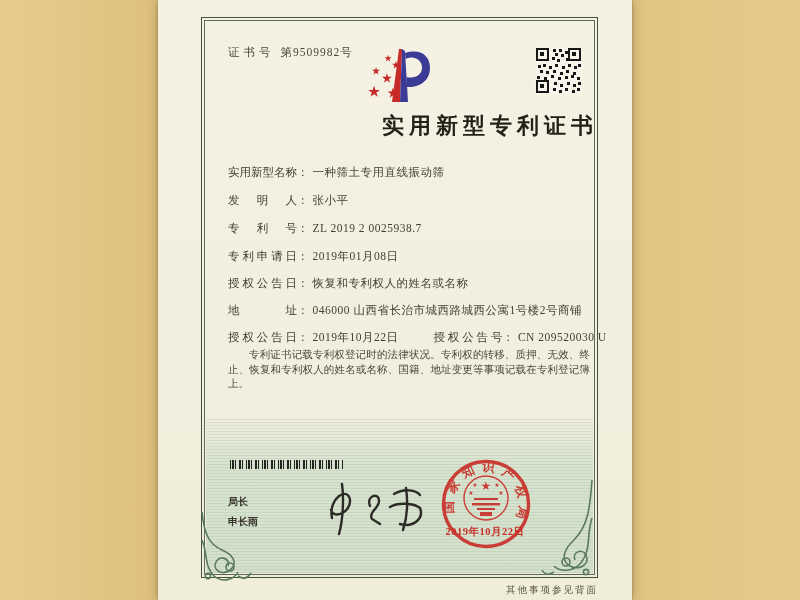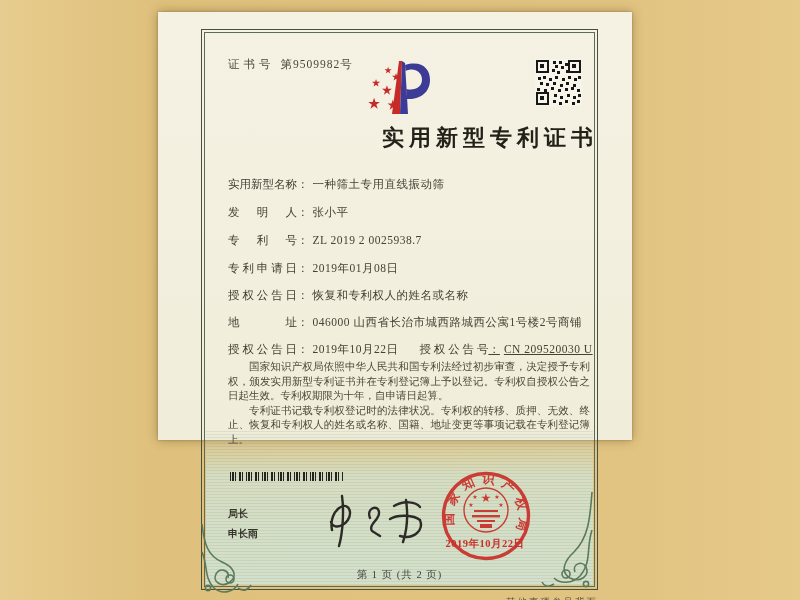--- a/index.html
+++ b/index.html
@@ -3,21 +3,21 @@
 <meta charset="utf-8">
 <style>
   * { margin:0; padding:0; box-sizing:border-box; }
   html,body { width:800px; height:600px; overflow:hidden; }
   body {
     background: linear-gradient(90deg,#e6cc8e 0%, #dfc07c 20%, #e2c482 80%, #e6ca8a 100%);
     font-family: "Liberation Serif","DejaVu Serif",serif;
     position:relative;
   }
   .paper {
-    position:absolute; left:158px; top:12px; width:474px; height:428px;
+    position:absolute; left:158px; top:0; width:474px; height:600px;
     background: linear-gradient(180deg,#f5f2e4 0%, #f2efde 60%, #f0edda 100%);
     box-shadow: 0 0 10px rgba(90,70,30,.45), 0 0 2px rgba(90,70,30,.4);
   }
   .frame {
     position:absolute; left:43px; top:17px; width:397px; height:561px;
     border:1.5px solid #44523f;
   }
   .frame-inner {
     position:absolute; inset:2px; border:1px solid #5d6b56; 
   }
@@ -51,21 +51,21 @@
   .logo { position:absolute; left:206px; top:44px; width:72px; height:68px; }
   .title { position:absolute; left:43px; top:111px; width:397px; text-align:right;
     font-size:22px; font-weight:bold; letter-spacing:5px; color:#242119; }
 
   .fields { position:absolute; left:70px; top:0; width:370px; }
   .frow { position:absolute; left:0; white-space:nowrap; font-size:11.5px; color:#454234; }
   .flabel { display:inline-block; width:69px; text-align:justify; text-align-last:justify;
     vertical-align:bottom; color:#413e31; }
   .fcolon { margin-right:4px; color:#413e31; }
   .fvalue { letter-spacing:.5px; }
-  .pair2 { margin-left:18px;text-decoration:underline; }
+  .pair2 { margin-left:32px; }
 
   .bodytext { position:absolute; left:70px; top:348px; width:362px;
     font-size:10.5px; line-height:14.6px; color:#4c4839; text-align:justify; }
   .bodytext p { text-indent:2em; }
 
   .barcode { position:absolute; left:72px; top:460px; width:113px; height:9px;
     background: repeating-linear-gradient(90deg,
       #23231f 0 1px, transparent 1px 2px, #23231f 2px 4px, transparent 4px 5px,
       #23231f 5px 6px, transparent 6px 9px, #23231f 9px 11px, transparent 11px 12px,
       #23231f 12px 13px, transparent 13px 16px); }
@@ -150,21 +150,20 @@
     <div class="frow" style="top:303px">
       <span class="flabel">地址</span><span class="fcolon">：</span><span class="fvalue">046000 山西省长治市城西路城西公寓1号楼2号商铺</span>
     </div>
     <div class="frow" style="top:330px">
       <span><span class="flabel">授权公告日</span><span class="fcolon">：</span><span class="fvalue">2019年10月22日</span></span>
       <span class="pair2"><span class="flabel">授权公告号</span><span class="fcolon">：</span><span class="fvalue">CN 209520030 U</span></span>
     </div>
   </div>
 
   <div class="bodytext">
-    <p>国家知识产权局依照中华人民共和国专利法经过初步审查，决定授予专利权，颁发实用新型专利证书并在专利登记簿上予以登记。专利权自授权公告之日起生效。专利权期限为十年，自申请日起算。</p>
     <p>专利证书记载专利权登记时的法律状况。专利权的转移、质押、无效、终止、恢复和专利权人的姓名或名称、国籍、地址变更等事项记载在专利登记簿上。</p>
   </div>
 
   <div class="barcode"></div>
 
   <div class="signer">
     <div>局长</div>
     <div>申长雨</div>
   </div>
 
@@ -214,15 +213,14 @@
   <svg class="flourish fl-right" width="60" height="102" viewBox="0 0 60 102">
     <g fill="none" stroke="#5a7a5c" stroke-width="1.6">
       <path d="M52,2 C50,30 48,48 34,62 C24,71 20,82 30,88 C40,93 50,86 46,77 C42,70 32,74 35,82"></path>
       <path d="M52,40 C46,58 52,72 40,86 C32,94 20,94 14,88"></path>
       <circle cx="26" cy="84" r="4"></circle>
       <circle cx="46" cy="94" r="2.6"></circle>
       <path d="M14,94 C8,98 4,96 2,92"></path>
     </g>
   </svg>
 
-  <div class="page-foot">第 1 页 (共 2 页)</div>
   <div class="back-note">其他事项参见背面</div>
 </div>
 
 </body></html>

